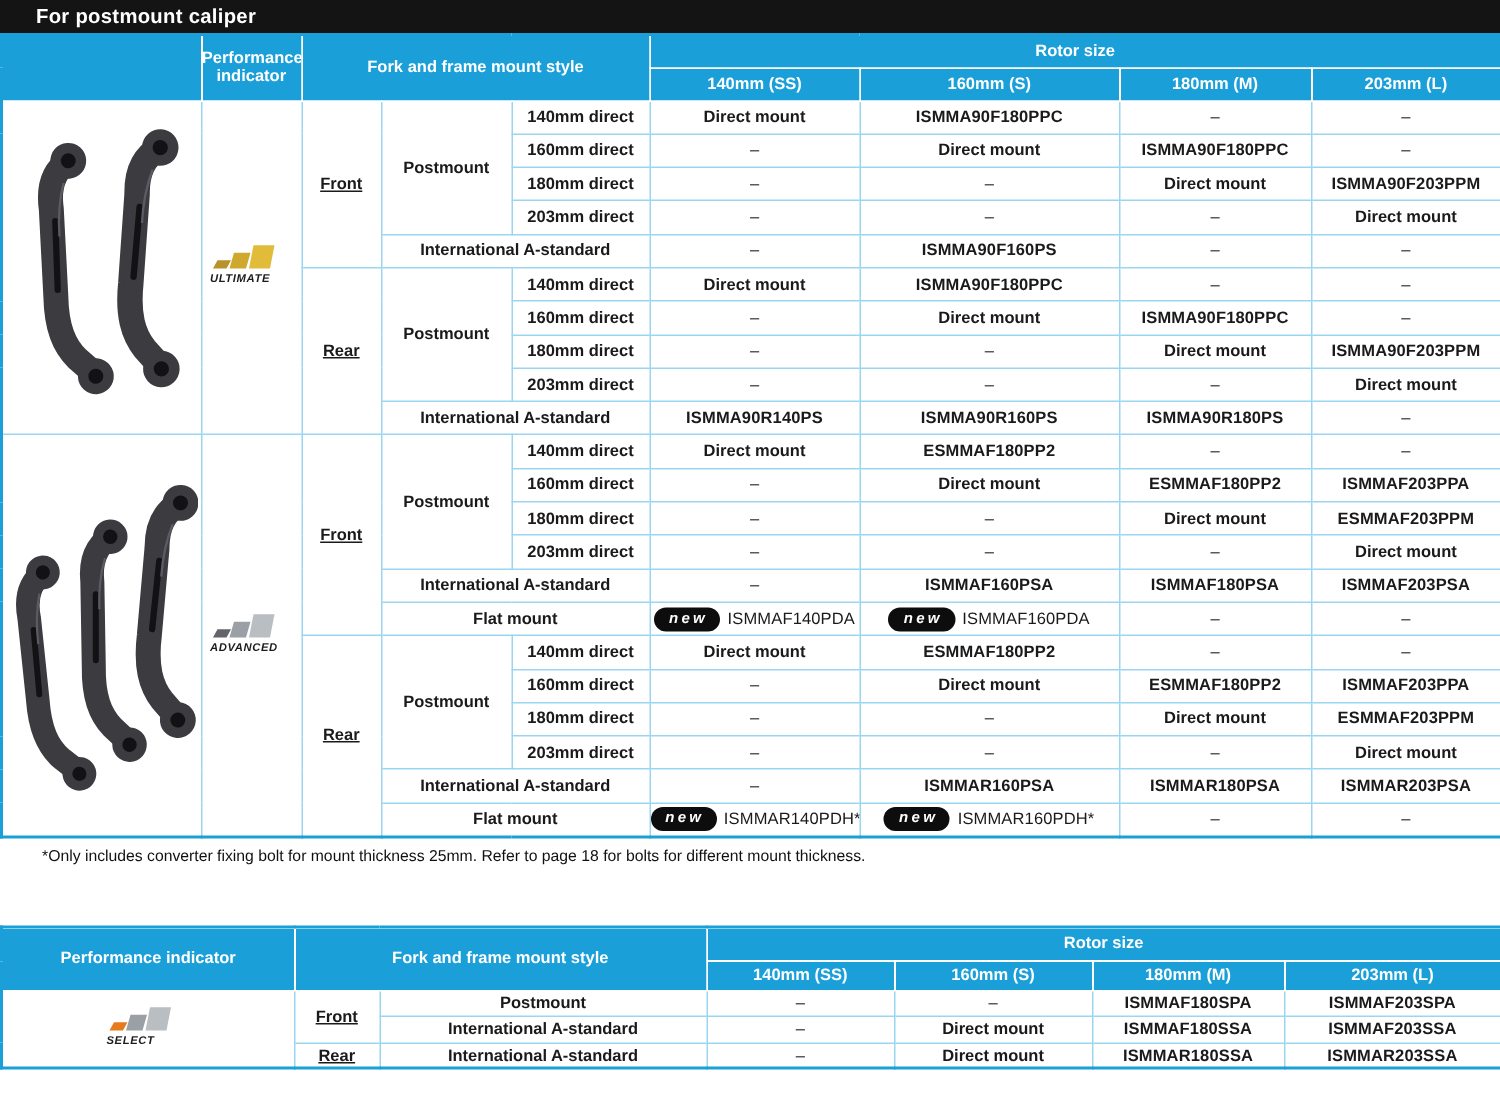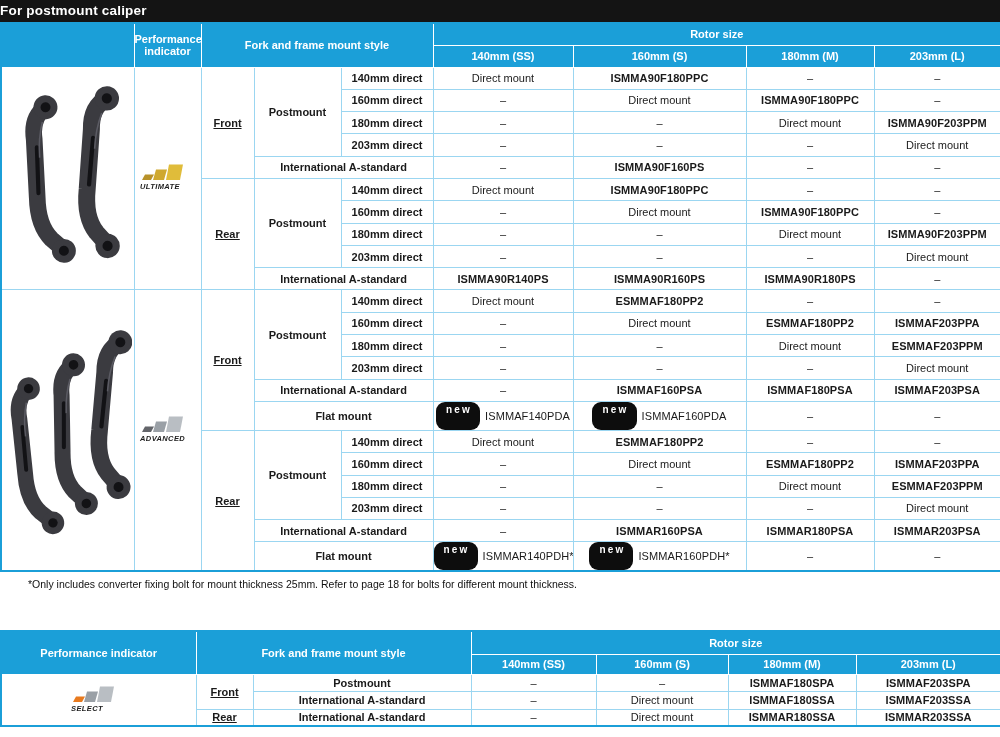--- a/index.html
+++ b/index.html
@@ -3,21 +3,21 @@
 <meta charset="utf-8">
 <style>
   html,body{margin:0;padding:0;}
   body{
     width:1000px;height:737px;background:#ffffff;position:relative;
     font-family:"Liberation Sans", sans-serif;color:#1a1a1a;
     -webkit-font-smoothing:antialiased;
   }
   .bar{
     background:#141414;color:#fff;font-weight:bold;font-size:13.5px;
-    height:22px;line-height:22px;padding-left:0;letter-spacing:.2px;
+    height:22px;line-height:22px;padding-left:24px;letter-spacing:.2px;
   }
   table.spec{
     border-collapse:collapse;width:1000px;table-layout:fixed;
     border:2px solid #1b9fd8;
   }
   table.spec th, table.spec td{
     padding:0;text-align:center;vertical-align:middle;overflow:hidden;
   }
   table.spec thead th{
     background:#1b9fd8;color:#fff;border:1.5px solid #ffffff;
@@ -28,27 +28,27 @@
   #t2 thead tr.h2{height:20px;}
   #t1 tbody tr{height:22.3px;}
   #t2 tbody tr{height:17.3px;}
   table.spec tbody td{border:1px solid #9bd6f1;background:#fff;font-size:11px;}
   td.imgcell{background:#fff;}
   td.perfcell{background:#fff;margin-left:12px;}
   td.pos{font-weight:bold;font-size:11px;text-decoration:underline;}
   td.lbl{font-size:10.5px;font-weight:bold;}
   td.dash{color:#1a1a1a;}
   td.model{font-weight:bold;letter-spacing:.1px;}
-  td.hl{background:#c8e9fa;font-weight:normal;}
+  td.hl{background:#c8e9fa;font-weight:bold;}
   tr.gstart td{border-top:2px solid #1b9fd8;}
   td.newcell{white-space:nowrap;}
   .badge{
     display:inline-block;background:#0d0d0d;color:#fff;border-radius:9px;
     font-size:10px;font-weight:bold;letter-spacing:2.2px;line-height:12px;
-    padding:2px 8px 14px 10px;margin-right:5px;vertical-align:middle;
+    padding:2px 8px 2px 10px;margin-right:5px;vertical-align:middle;font-style:italic;
   }
   .mtext{vertical-align:middle;font-weight:normal;}
   .footnote{font-size:10.5px;color:#111;padding:6px 0 0 4px;height:14px;margin-left:24px;}
   .sec2{margin-top:38px;}
 </style>
 </head>
 <body>
 
 <div class="section">
   <div class="bar">For postmount caliper</div>

